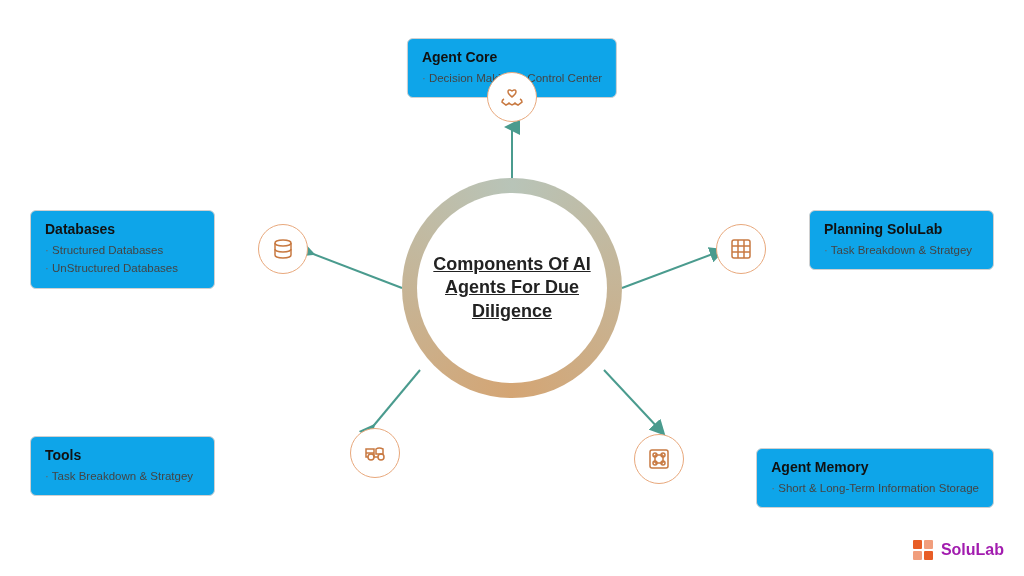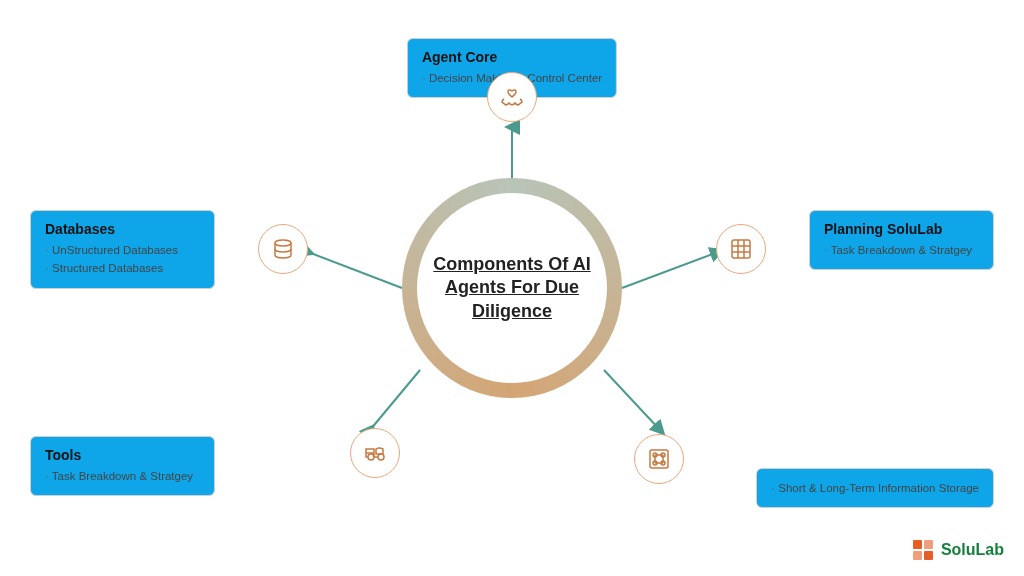--- a/index.html
+++ b/index.html
@@ -181,21 +181,21 @@
     }
 
     .logo-icon {
       width: 24px;
       height: 24px;
     }
 
     .logo-text {
       font-size: 16px;
       font-weight: 700;
-      color: #15803d;
+      color: #a21caf;
     }
   </style>
 </head>
 <body>
 
 <div class="diagram-container">
 
   <svg class="arrows-svg">
 
     <defs>
@@ -243,22 +243,22 @@
     <svg width="28" height="28" viewBox="0 0 28 28" fill="none" stroke="#c87941" stroke-width="1.5">
       <path d="M14 8 C14 8 10 5 10 9 C10 11 12 12 14 14 C16 12 18 11 18 9 C18 5 14 8 14 8Z"></path>
       <path d="M6 16 C6 16 4 17 4 19 L8 22 L12 20"></path>
       <path d="M22 16 C22 16 24 17 24 19 L20 22 L16 20"></path>
       <path d="M10 20 L14 22 L18 20"></path>
     </svg>
   </div>
 
   <div class="card card-databases">
     <div class="card-title">Databases</div>
+    <div class="card-item">Structured Databases</div>
     <div class="card-item">UnStructured Databases</div>
-    <div class="card-item">Structured Databases</div>
   </div>
 
   <div class="icon-circle icon-databases">
     <svg width="28" height="28" viewBox="0 0 28 28" fill="none" stroke="#c87941" stroke-width="1.5">
       <ellipse cx="14" cy="8" rx="8" ry="3"></ellipse>
       <path d="M6 8 L6 14 C6 15.7 9.6 17 14 17 C18.4 17 22 15.7 22 14 L22 8"></path>
       <path d="M6 14 L6 20 C6 21.7 9.6 23 14 23 C18.4 23 22 21.7 22 20 L22 14"></path>
     </svg>
   </div>
 
@@ -287,20 +287,21 @@
       <circle cx="10" cy="18" r="3"></circle>
       <circle cx="20" cy="18" r="3"></circle>
       <path d="M7 18 L5 18 L5 10 L13 10 L13 18 L13 18"></path>
       <path d="M17 18 L13 18"></path>
       <path d="M5 14 L13 14"></path>
       <path d="M15 10 C15 10 18 8 22 10 L22 15 L15 15 Z"></path>
     </svg>
   </div>
 
   <div class="card card-memory">
+    <div class="card-title">Agent Memory</div>
     <div class="card-item">Short &amp; Long-Term Information Storage</div>
   </div>
 
   <div class="icon-circle icon-memory">
     <svg width="28" height="28" viewBox="0 0 28 28" fill="none" stroke="#c87941" stroke-width="1.5">
       <rect x="5" y="5" width="18" height="18" rx="2"></rect>
       <circle cx="10" cy="10" r="2"></circle>
       <circle cx="18" cy="10" r="2"></circle>
       <circle cx="10" cy="18" r="2"></circle>
       <circle cx="18" cy="18" r="2"></circle>

